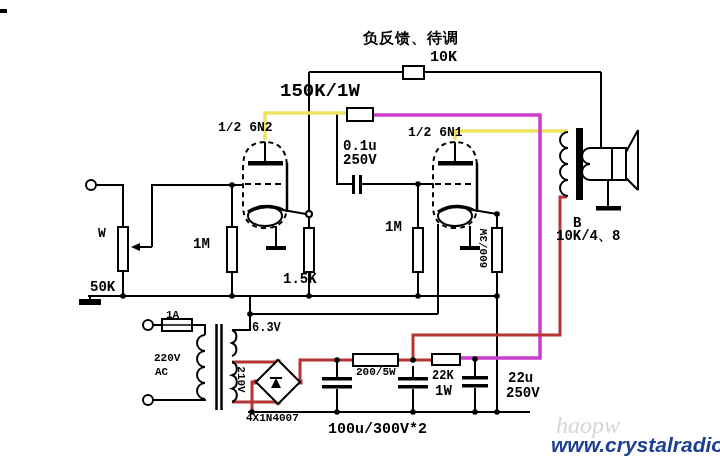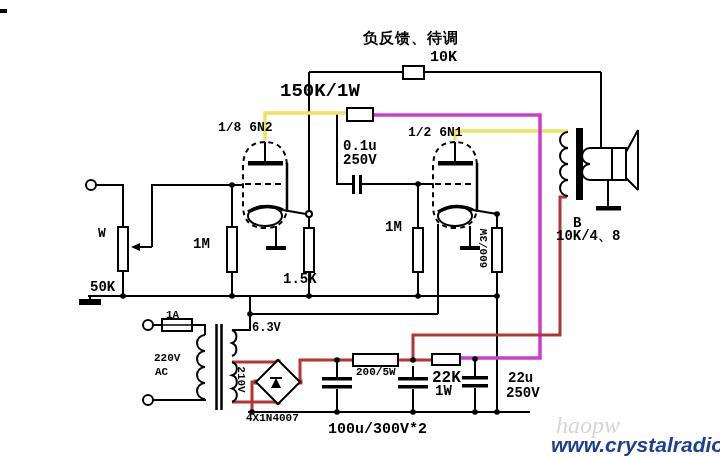--- a/index.html
+++ b/index.html
@@ -170,40 +170,40 @@
         <circle cx="413" cy="412" r="2.8"></circle>
     <circle cx="475" cy="412" r="2.8"></circle>
         <circle cx="497" cy="412" r="2.8"></circle>
     <circle cx="252" cy="412" r="2.8"></circle>
   </g>
 </svg>
 
 <div class="lbl cjk" style="left:363px;top:30px;font-size:15px;letter-spacing:1px;">负反馈、待调</div>
 <div class="lbl" style="left:430px;top:50px;font-size:15px;">10K</div>
 <div class="lbl" style="left:280px;top:82px;font-size:19px;">150K/1W</div>
-<div class="lbl" style="left:218px;top:121px;font-size:13px;">1/8 6N2</div>
+<div class="lbl" style="left:218px;top:121px;font-size:13px;">1/2 6N2</div>
 <div class="lbl" style="left:408px;top:126px;font-size:13px;">1/2 6N1</div>
 <div class="lbl" style="left:343px;top:139px;font-size:14px;">0.1u</div>
 <div class="lbl" style="left:343px;top:153px;font-size:14px;">250V</div>
 <div class="lbl" style="left:98px;top:227px;font-size:13px;">W</div>
 <div class="lbl" style="left:90px;top:242px;font-size:14px;margin-top:38px;">50K</div>
 <div class="lbl" style="left:193px;top:237px;font-size:14px;">1M</div>
 <div class="lbl" style="left:283px;top:272px;font-size:14px;">1.5K</div>
 <div class="lbl" style="left:385px;top:220px;font-size:14px;">1M</div>
 <div class="lbl rot-ccw" style="left:460px;top:243px;width:48px;font-size:11px;">600/3W</div>
 <div class="lbl" style="left:573px;top:216px;font-size:14px;">B</div>
 <div class="lbl" style="left:556px;top:229px;font-size:14px;">10K/4、8</div>
 <div class="lbl" style="left:166px;top:310px;font-size:11px;">1A</div>
 <div class="lbl" style="left:154px;top:353px;font-size:11px;">220V</div>
 <div class="lbl" style="left:155px;top:367px;font-size:11px;">AC</div>
 <div class="lbl" style="left:252px;top:322px;font-size:12px;">6.3V</div>
 <div class="lbl rot-cw" style="left:216px;top:374px;width:48px;font-size:11px;">210V</div>
 <div class="lbl" style="left:246px;top:413px;font-size:11px;">4X1N4007</div>
 <div class="lbl" style="left:356px;top:367px;font-size:11px;">200/5W</div>
-<div class="lbl" style="left:432px;top:370px;font-size:16px;">22K</div>
+<div class="lbl" style="left:432px;top:370px;font-size:12px;">22K</div>
 <div class="lbl" style="left:435px;top:384px;font-size:14px;">1W</div>
 <div class="lbl" style="left:508px;top:371px;font-size:14px;">22u</div>
 <div class="lbl" style="left:506px;top:386px;font-size:14px;">250V</div>
 <div class="lbl" style="left:328px;top:422px;font-size:15px;">100u/300V*2</div>
 
 <div class="wm-ghost">haopw</div>
 <div class="wm-url">www.crystalradio.cn</div>
 
 </div>
 

